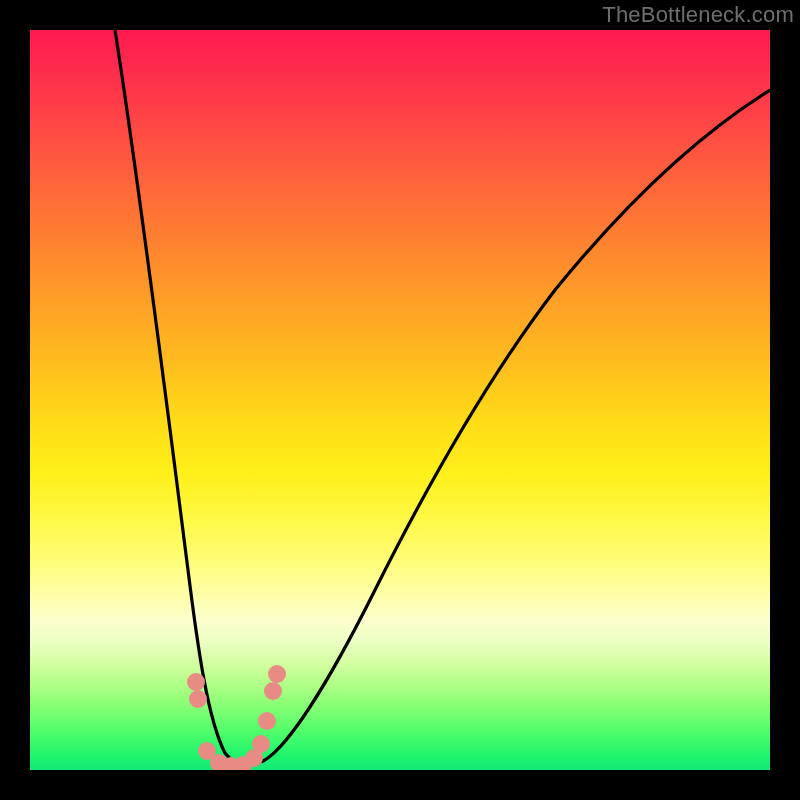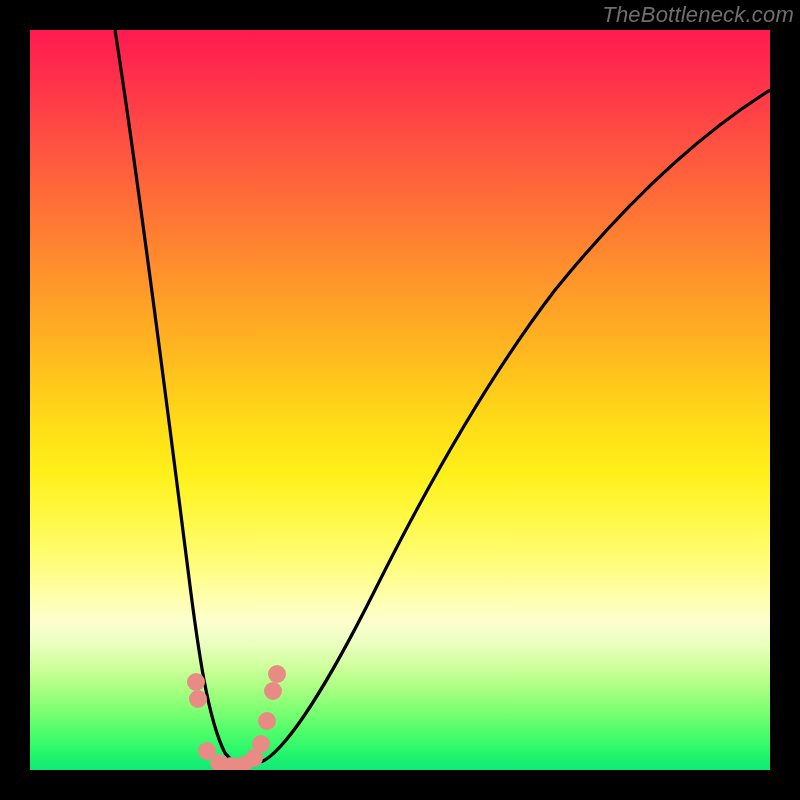--- a/index.html
+++ b/index.html
@@ -11,21 +11,20 @@
     background: #000;
     font-family: Arial, Helvetica, sans-serif;
   }
   .frame {
     position: absolute;
     top: 0;
     left: 0;
     width: 800px;
     height: 800px;
     background: #000;
-    font-style: italic;
   }
   .plot {
     position: absolute;
     top: 30px;
     left: 30px;
     width: 740px;
     height: 740px;
     background: linear-gradient(
       to bottom,
       #ff1a50 0%,

